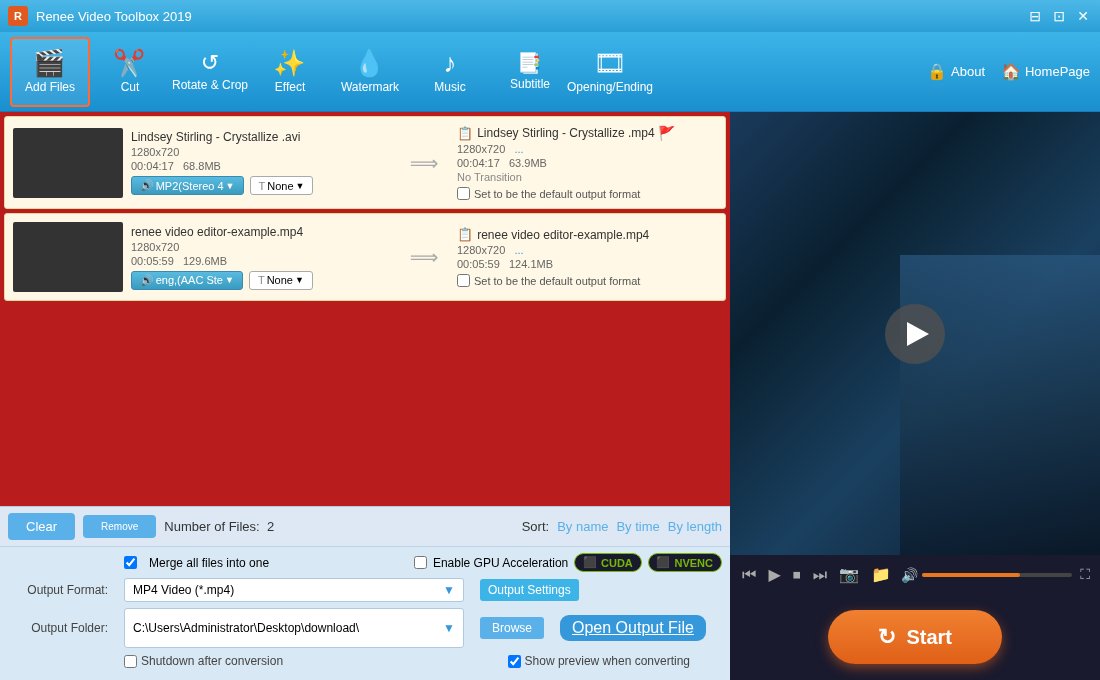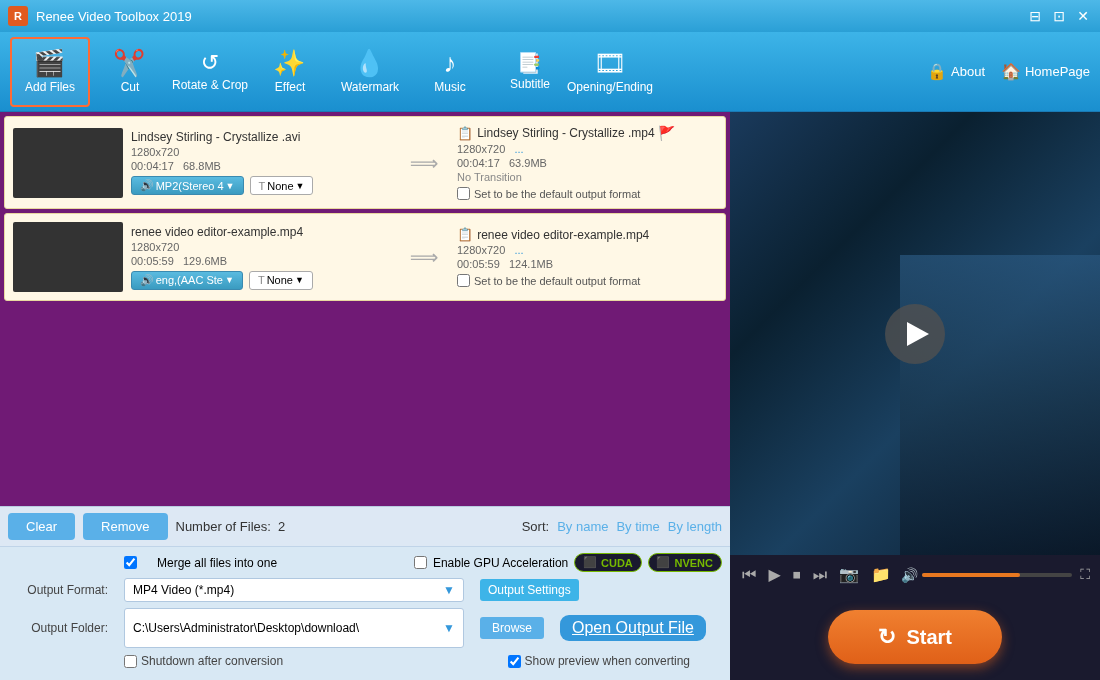--- a/index.html
+++ b/index.html
@@ -59,21 +59,21 @@
       display: flex;
       height: calc(680px - 32px - 80px);
       background: #e8f0f8;
     }
 
     
     .left-panel {
       flex: 1;
       display: flex;
       flex-direction: column;
-      background: #701a75;
+      background: #b91c1c;
     }
 
     
     .file-list {
       flex: 1;
       overflow-y: auto;
       padding: 4px;
     }
 
     .file-item {
@@ -136,21 +136,21 @@
       border-top: 1px solid #b8cce0;
       padding: 6px 8px;
       display: flex; align-items: center; gap: 8px;
     }
     .btn-clear {
       padding: 6px 18px; background: #5ab0e8; color: white; border: none;
       border-radius: 4px; cursor: pointer; font-size: 13px;
     }
     .btn-remove {
       padding: 6px 18px; background: #5ab0e8; color: white; border: none;
-      border-radius: 4px; cursor: pointer; font-size: 13px;
+      border-radius: 4px; cursor: pointer; font-size: 10px;
     }
     .file-count { font-size: 13px; color: #333; }
     .sort-area { display: flex; align-items: center; gap: 8px; margin-left: auto; font-size: 13px; color: #333; }
     .sort-link { color: #5ab0e8; cursor: pointer; }
 
     
     .settings-bar {
       background: #d8e8f4;
       padding: 6px 8px 0 8px;
       border-top: 1px solid #c0d4e8;
@@ -269,21 +269,21 @@
     }
     .btn-start {
       background: linear-gradient(to bottom, #f08030, #e06018);
       color: white; border: none; border-radius: 30px;
       padding: 14px 50px; font-size: 20px; font-weight: bold;
       cursor: pointer; display: flex; align-items: center; gap: 10px;
       box-shadow: 0 4px 12px rgba(230,100,30,0.5);
     }
     .start-icon { font-size: 22px; }
 
-    .merge-checkbox { display: flex; align-items: center; gap: 20px; font-size: 12px; }
+    .merge-checkbox { display: flex; align-items: center; gap: 12px; font-size: 12px; }
     .gpu-enable { display: flex; align-items: center; gap: 6px; }
   </style>
 </head>
 <body>
 
 <div class="title-bar">
   <div class="logo">R</div>
   <span class="title">Renee Video Toolbox 2019</span>
   <div class="title-bar-controls">
     <span>⊟</span>

